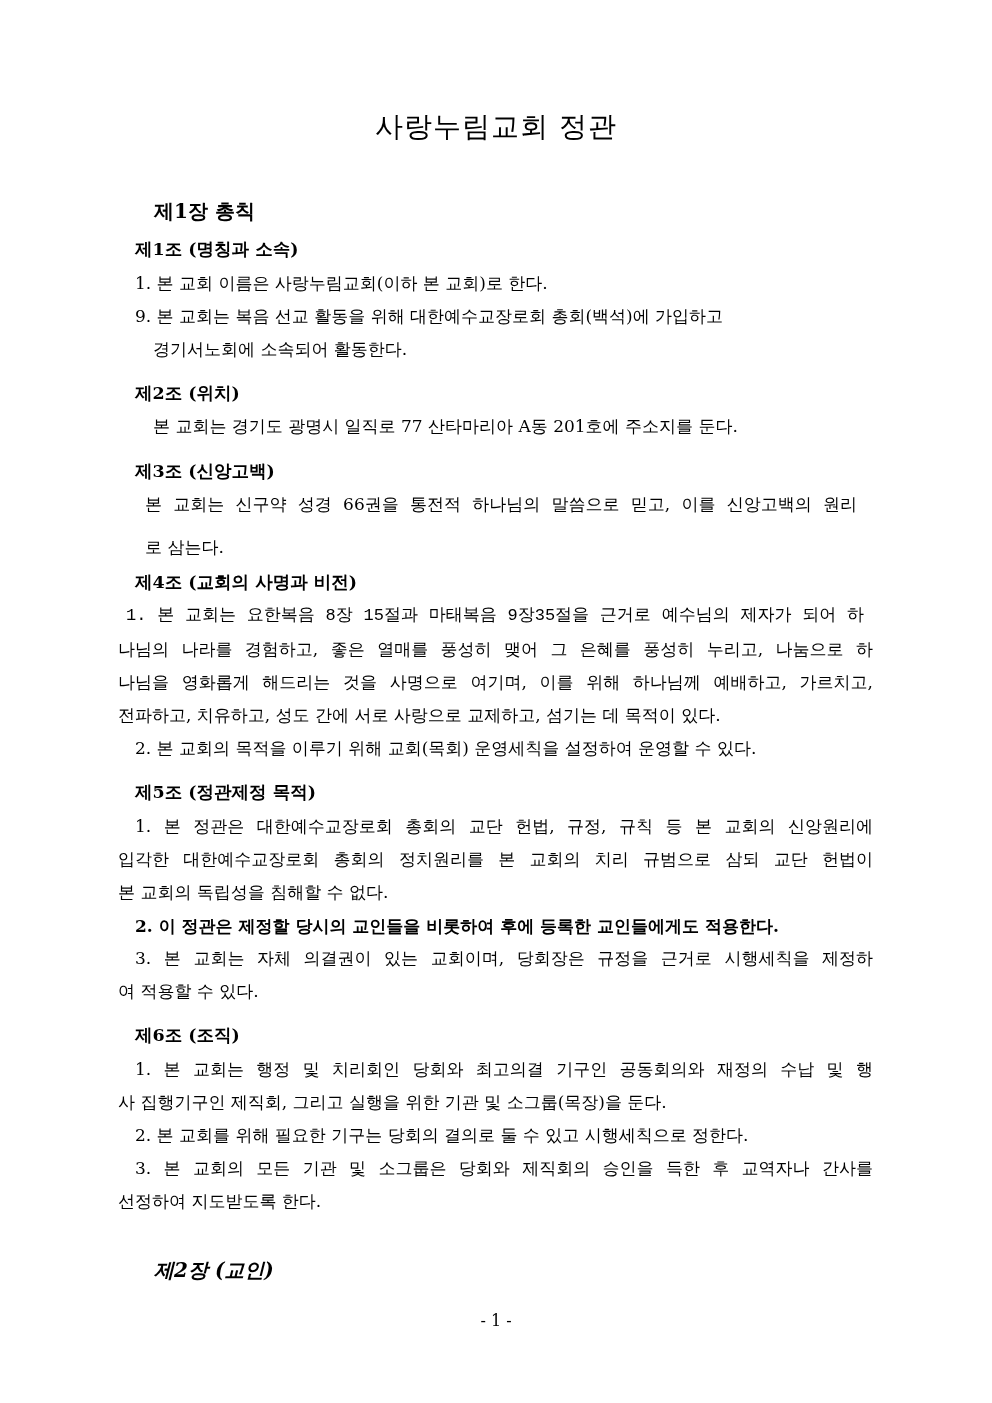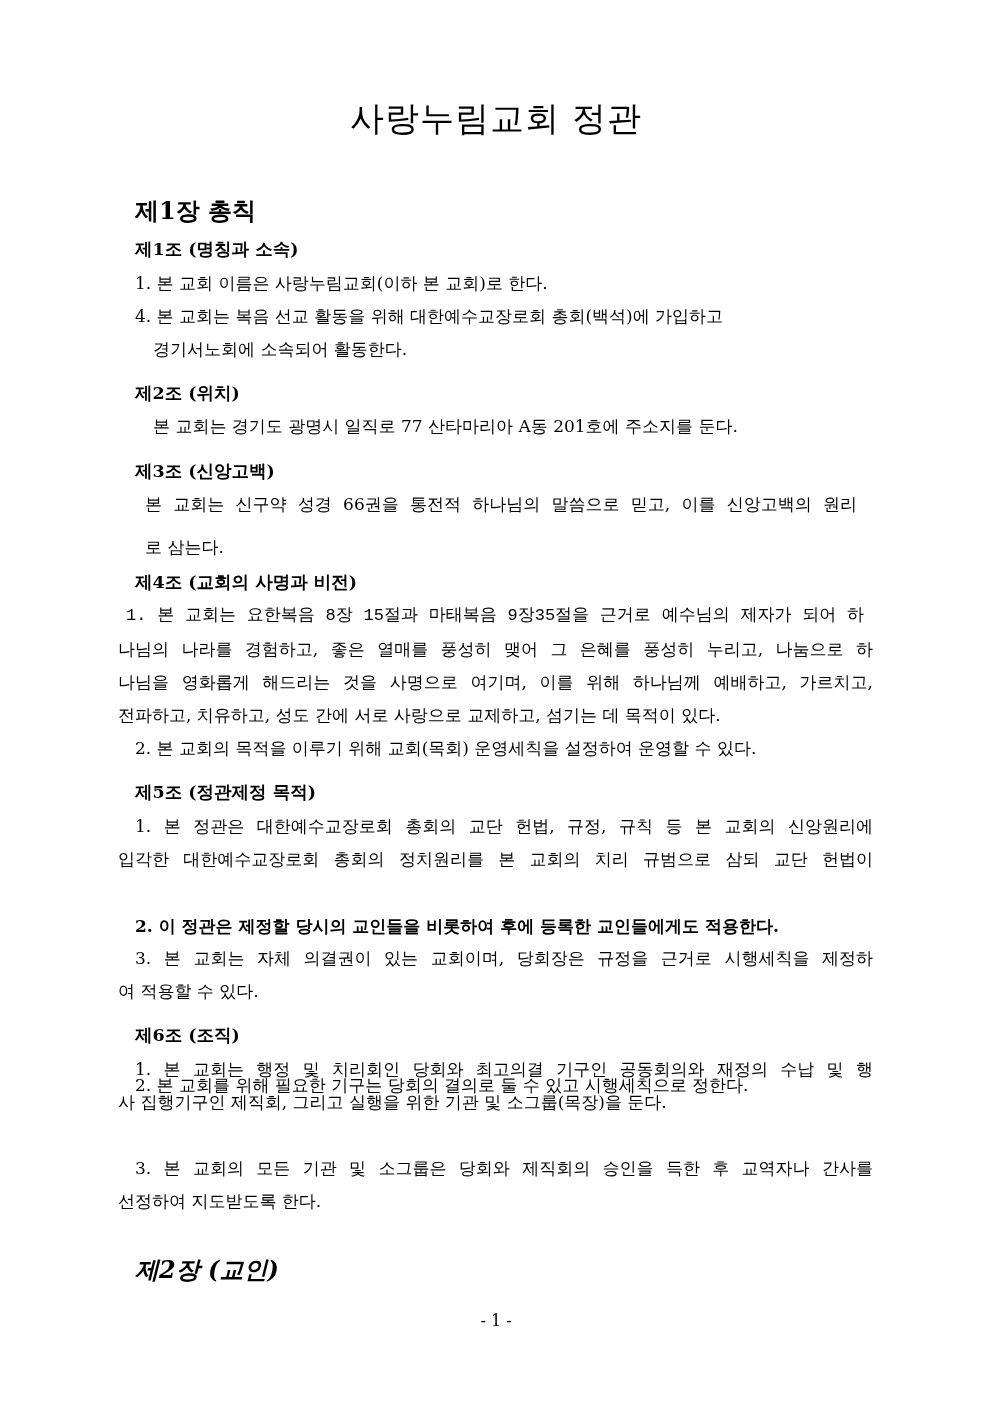--- a/index.html
+++ b/index.html
@@ -1,64 +1,65 @@
 <!DOCTYPE html>
 <html><head>
   <meta charset="utf-8">
   <style>
     html, body { margin: 0; padding: 0; background: #ffffff; }
     body { width: 992px; height: 1403px; position: relative; overflow: hidden;
            font-family: "DejaVu Serif", "Liberation Serif", serif; color: #000; }
     .page { position: absolute; left: 0; top: 0; width: 992px; height: 1403px; background: #fff; }
-    .title { position: absolute; left: 0; width: 992px; top: 96px; text-align: center;
-             font-size: 34px; letter-spacing: 1px; }
+    .title { position: absolute; left: 0; width: 992px; top: 108px; text-align: center;
+             font-size: 28px; letter-spacing: 1px; }
     .line { position: absolute; white-space: nowrap; font-size: 17px; line-height: 22px; }
     .heading { font-size: 17.5px; font-weight: bold; }
-    .chapter { font-size: 24px; font-weight: bold; }
+    .chapter { font-size: 20px; font-weight: bold; margin-left: 19px; }
     .justify { width: 756px; text-align: justify; text-align-last: justify; }
     .pagenum { position: absolute; left: 0; width: 992px; top: 1311px; text-align: center; font-size: 16px; }
   </style>
 </head>
 <body>
 
 <div class="page">
 
   <div class="title">사랑누림교회 정관</div>
 
   <div class="line chapter" style="left:135px; top:200px;">제1장 총칙</div>
 
   <div class="line heading" style="left:135px; top:238px;">제1조 (명칭과 소속)</div>
   <div class="line" style="left:135px; top:272px;">1. 본 교회 이름은 사랑누림교회(이하 본 교회)로 한다.</div>
-  <div class="line" style="left:135px; top:305px;">4. 본 교회는 복음 선교 활동을 위해 대한예수교장로회 총회(백석)에 가입하고</div>
+  <div class="line" style="left:135px; top:305px;">9. 본 교회는 복음 선교 활동을 위해 대한예수교장로회 총회(백석)에 가입하고</div>
   <div class="line" style="left:153px; top:338px;">경기서노회에 소속되어 활동한다.</div>
 
   <div class="line heading" style="left:135px; top:382px;">제2조 (위치)</div>
   <div class="line" style="left:153px; top:415px;">본 교회는 경기도 광명시 일직로 77 산타마리아 A동 201호에 주소지를 둔다.</div>
 
   <div class="line heading" style="left:135px; top:460px;">제3조 (신앙고백)</div>
   <div class="line justify" style="left:145px; top:493px; width:712px;">본 교회는 신구약 성경 66권을 통전적 하나님의 말씀으로 믿고, 이를 신앙고백의 원리</div>
   <div class="line" style="left:145px; top:526px;margin-top:10px;">로 삼는다.</div>
 
   <div class="line heading" style="left:135px; top:571px;">제4조 (교회의 사명과 비전)</div>
   <div class="line justify" style="left:126px; top:605px; width:738px;font-family:Liberation Mono, monospace;">1. 본 교회는 요한복음 8장 15절과 마태복음 9장35절을 근거로 예수님의 제자가 되어 하</div>
   <div class="line justify" style="left:118px; top:638px; width:755px;">나님의 나라를 경험하고, 좋은 열매를 풍성히 맺어 그 은혜를 풍성히 누리고, 나눔으로 하</div>
   <div class="line justify" style="left:118px; top:671px; width:755px;">나님을 영화롭게 해드리는 것을 사명으로 여기며, 이를 위해 하나님께 예배하고, 가르치고,</div>
   <div class="line" style="left:118px; top:704px;">전파하고, 치유하고, 성도 간에 서로 사랑으로 교제하고, 섬기는 데 목적이 있다.</div>
   <div class="line" style="left:135px; top:737px;">2. 본 교회의 목적을 이루기 위해 교회(목회) 운영세칙을 설정하여 운영할 수 있다.</div>
 
   <div class="line heading" style="left:135px; top:781px;">제5조 (정관제정 목적)</div>
   <div class="line justify" style="left:135px; top:815px; width:738px;">1. 본 정관은 대한예수교장로회 총회의 교단 헌법, 규정, 규칙 등 본 교회의 신앙원리에</div>
   <div class="line justify" style="left:118px; top:848px; width:755px;">입각한 대한예수교장로회 총회의 정치원리를 본 교회의 치리 규범으로 삼되 교단 헌법이</div>
+  <div class="line" style="left:118px; top:881px;">본 교회의 독립성을 침해할 수 없다.</div>
   <div class="line" style="left:135px; top:915px;font-weight:bold;">2. 이 정관은 제정할 당시의 교인들을 비롯하여 후에 등록한 교인들에게도 적용한다.</div>
   <div class="line justify" style="left:135px; top:947px; width:738px;">3. 본 교회는 자체 의결권이 있는 교회이며, 당회장은 규정을 근거로 시행세칙을 제정하</div>
   <div class="line" style="left:118px; top:980px;">여 적용할 수 있다.</div>
 
   <div class="line heading" style="left:135px; top:1024px;">제6조 (조직)</div>
   <div class="line justify" style="left:135px; top:1058px; width:738px;">1. 본 교회는 행정 및 치리회인 당회와 최고의결 기구인 공동회의와 재정의 수납 및 행</div>
   <div class="line" style="left:118px; top:1091px;">사 집행기구인 제직회, 그리고 실행을 위한 기관 및 소그룹(목장)을 둔다.</div>
-  <div class="line" style="left:135px; top:1074px;">2. 본 교회를 위해 필요한 기구는 당회의 결의로 둘 수 있고 시행세칙으로 정한다.</div>
+  <div class="line" style="left:135px; top:1124px;">2. 본 교회를 위해 필요한 기구는 당회의 결의로 둘 수 있고 시행세칙으로 정한다.</div>
   <div class="line justify" style="left:135px; top:1157px; width:738px;">3. 본 교회의 모든 기관 및 소그룹은 당회와 제직회의 승인을 득한 후 교역자나 간사를</div>
   <div class="line" style="left:118px; top:1190px;">선정하여 지도받도록 한다.</div>
 
   <div class="line chapter" style="left:135px; top:1259px;font-style:italic;">제2장 (교인)</div>
 
   <div class="pagenum">- 1 -</div>
 </div>
 
 </body></html>

